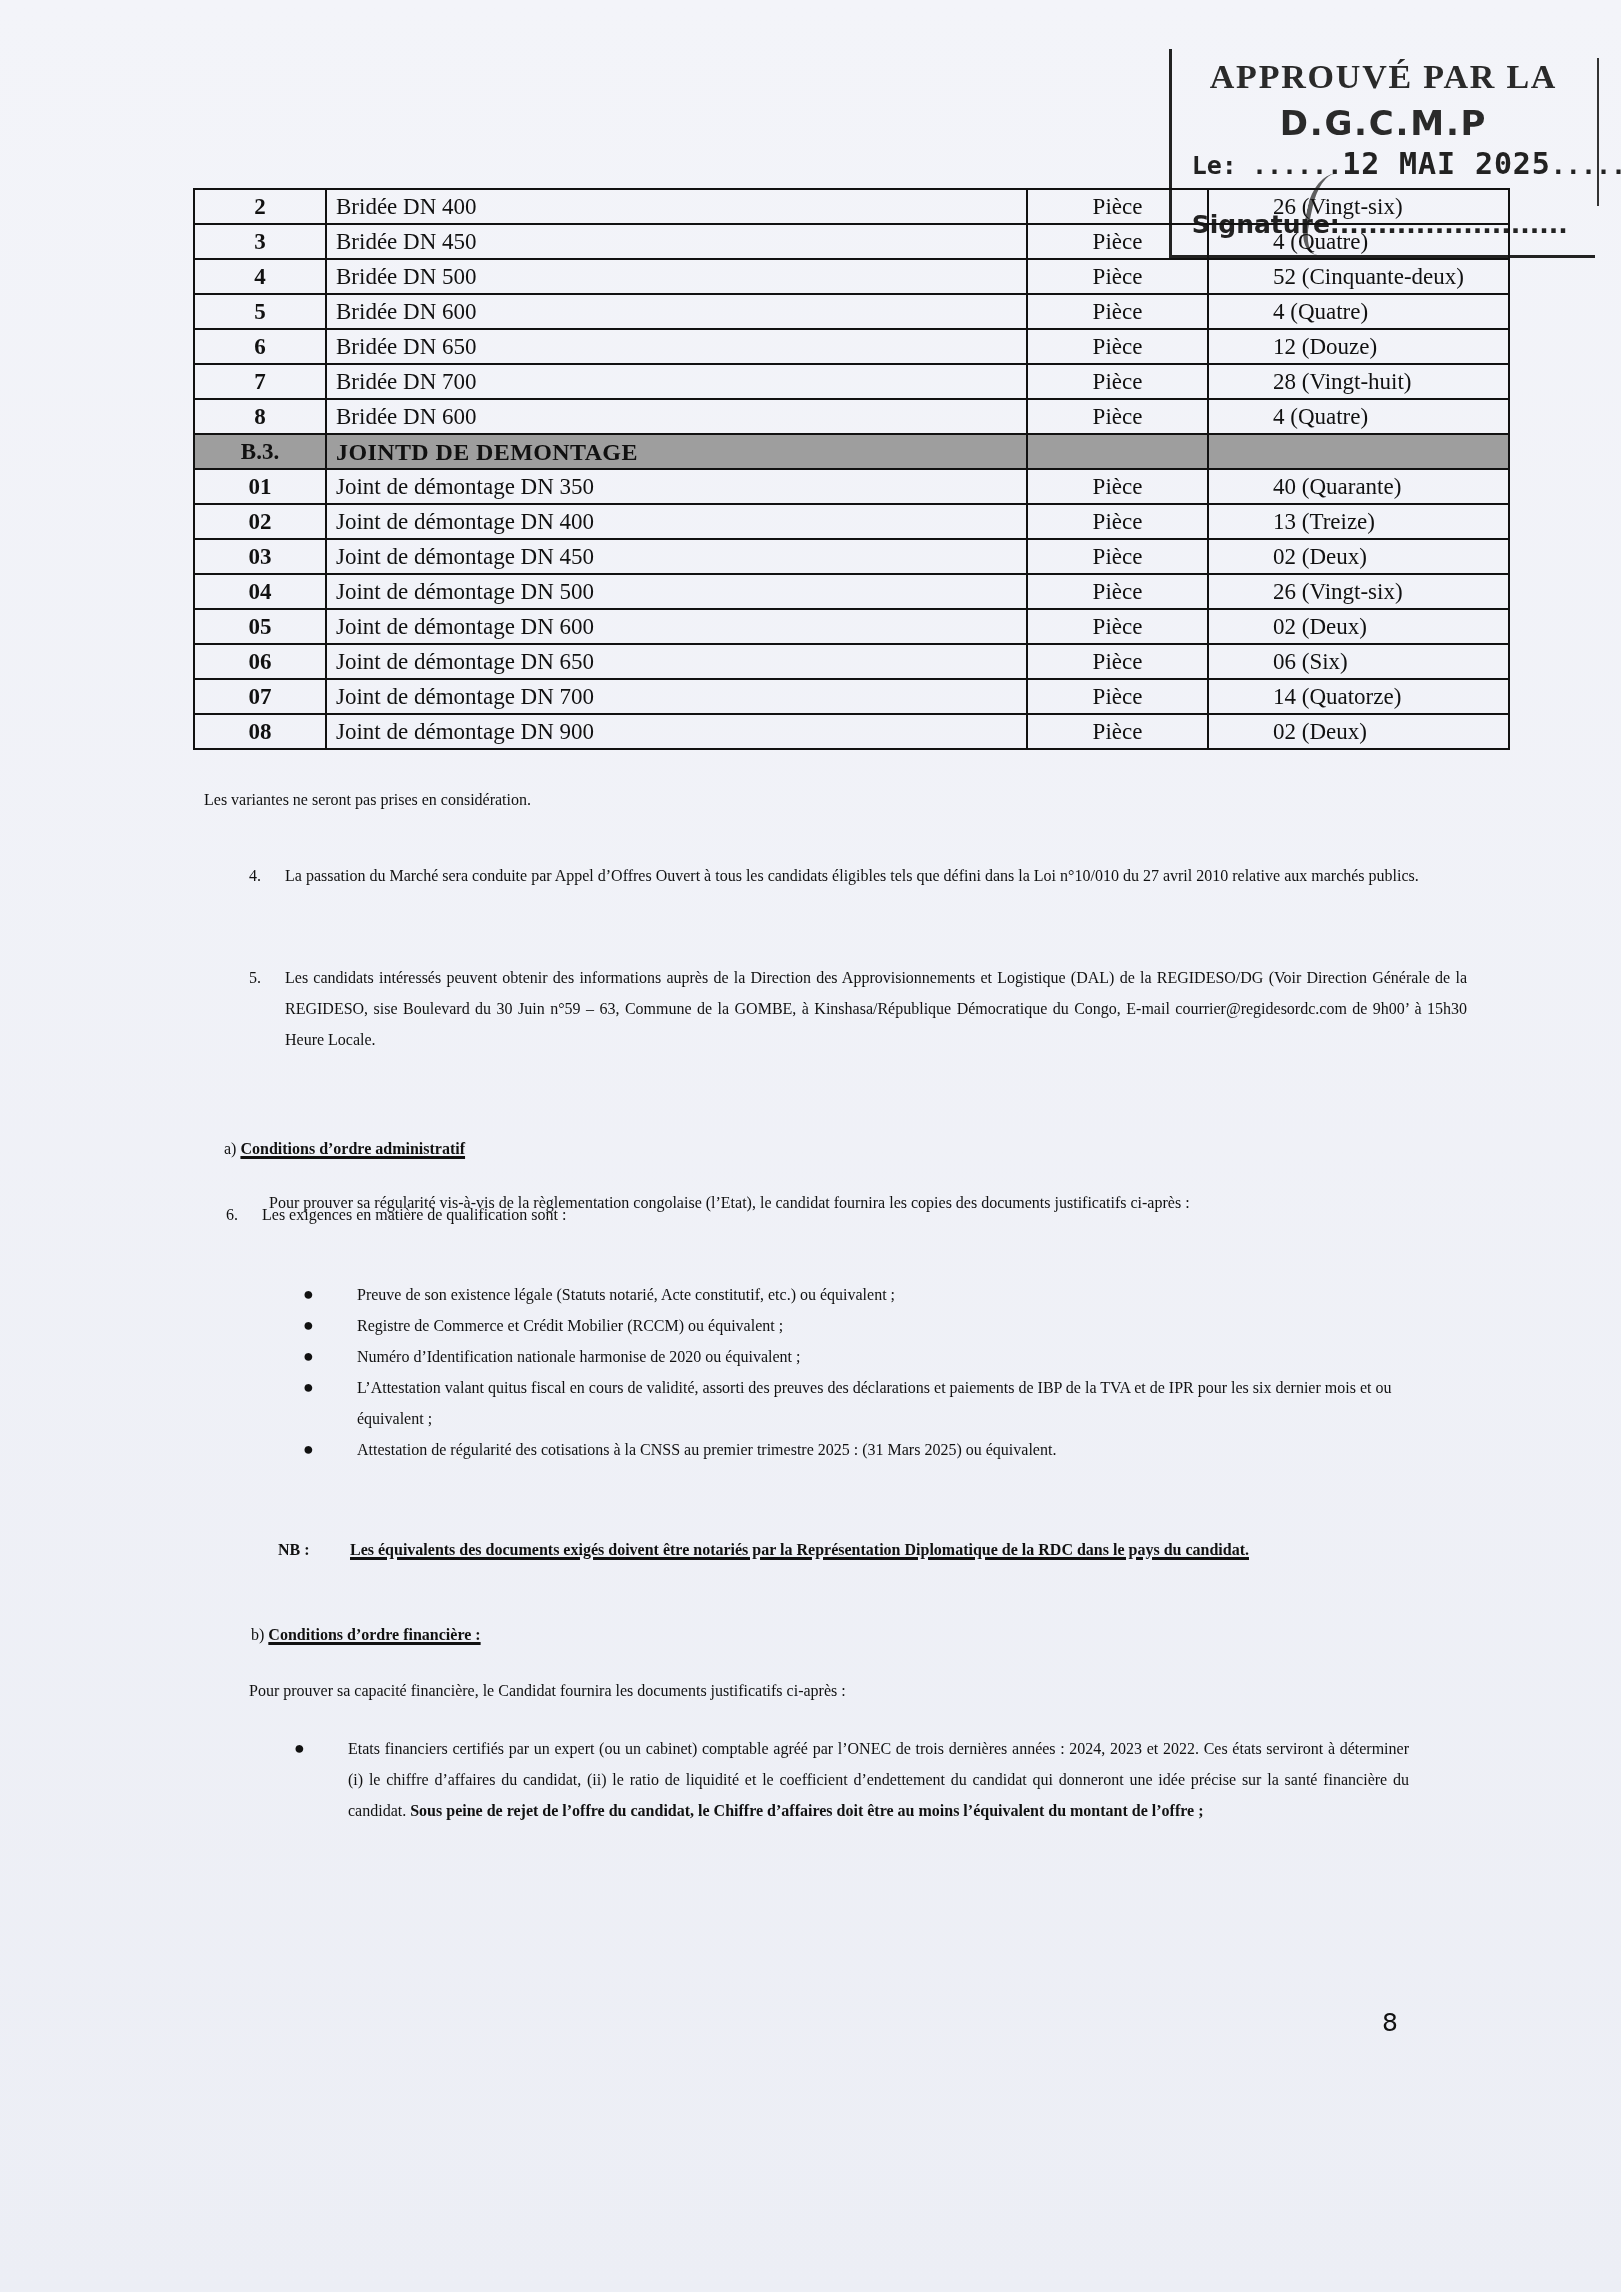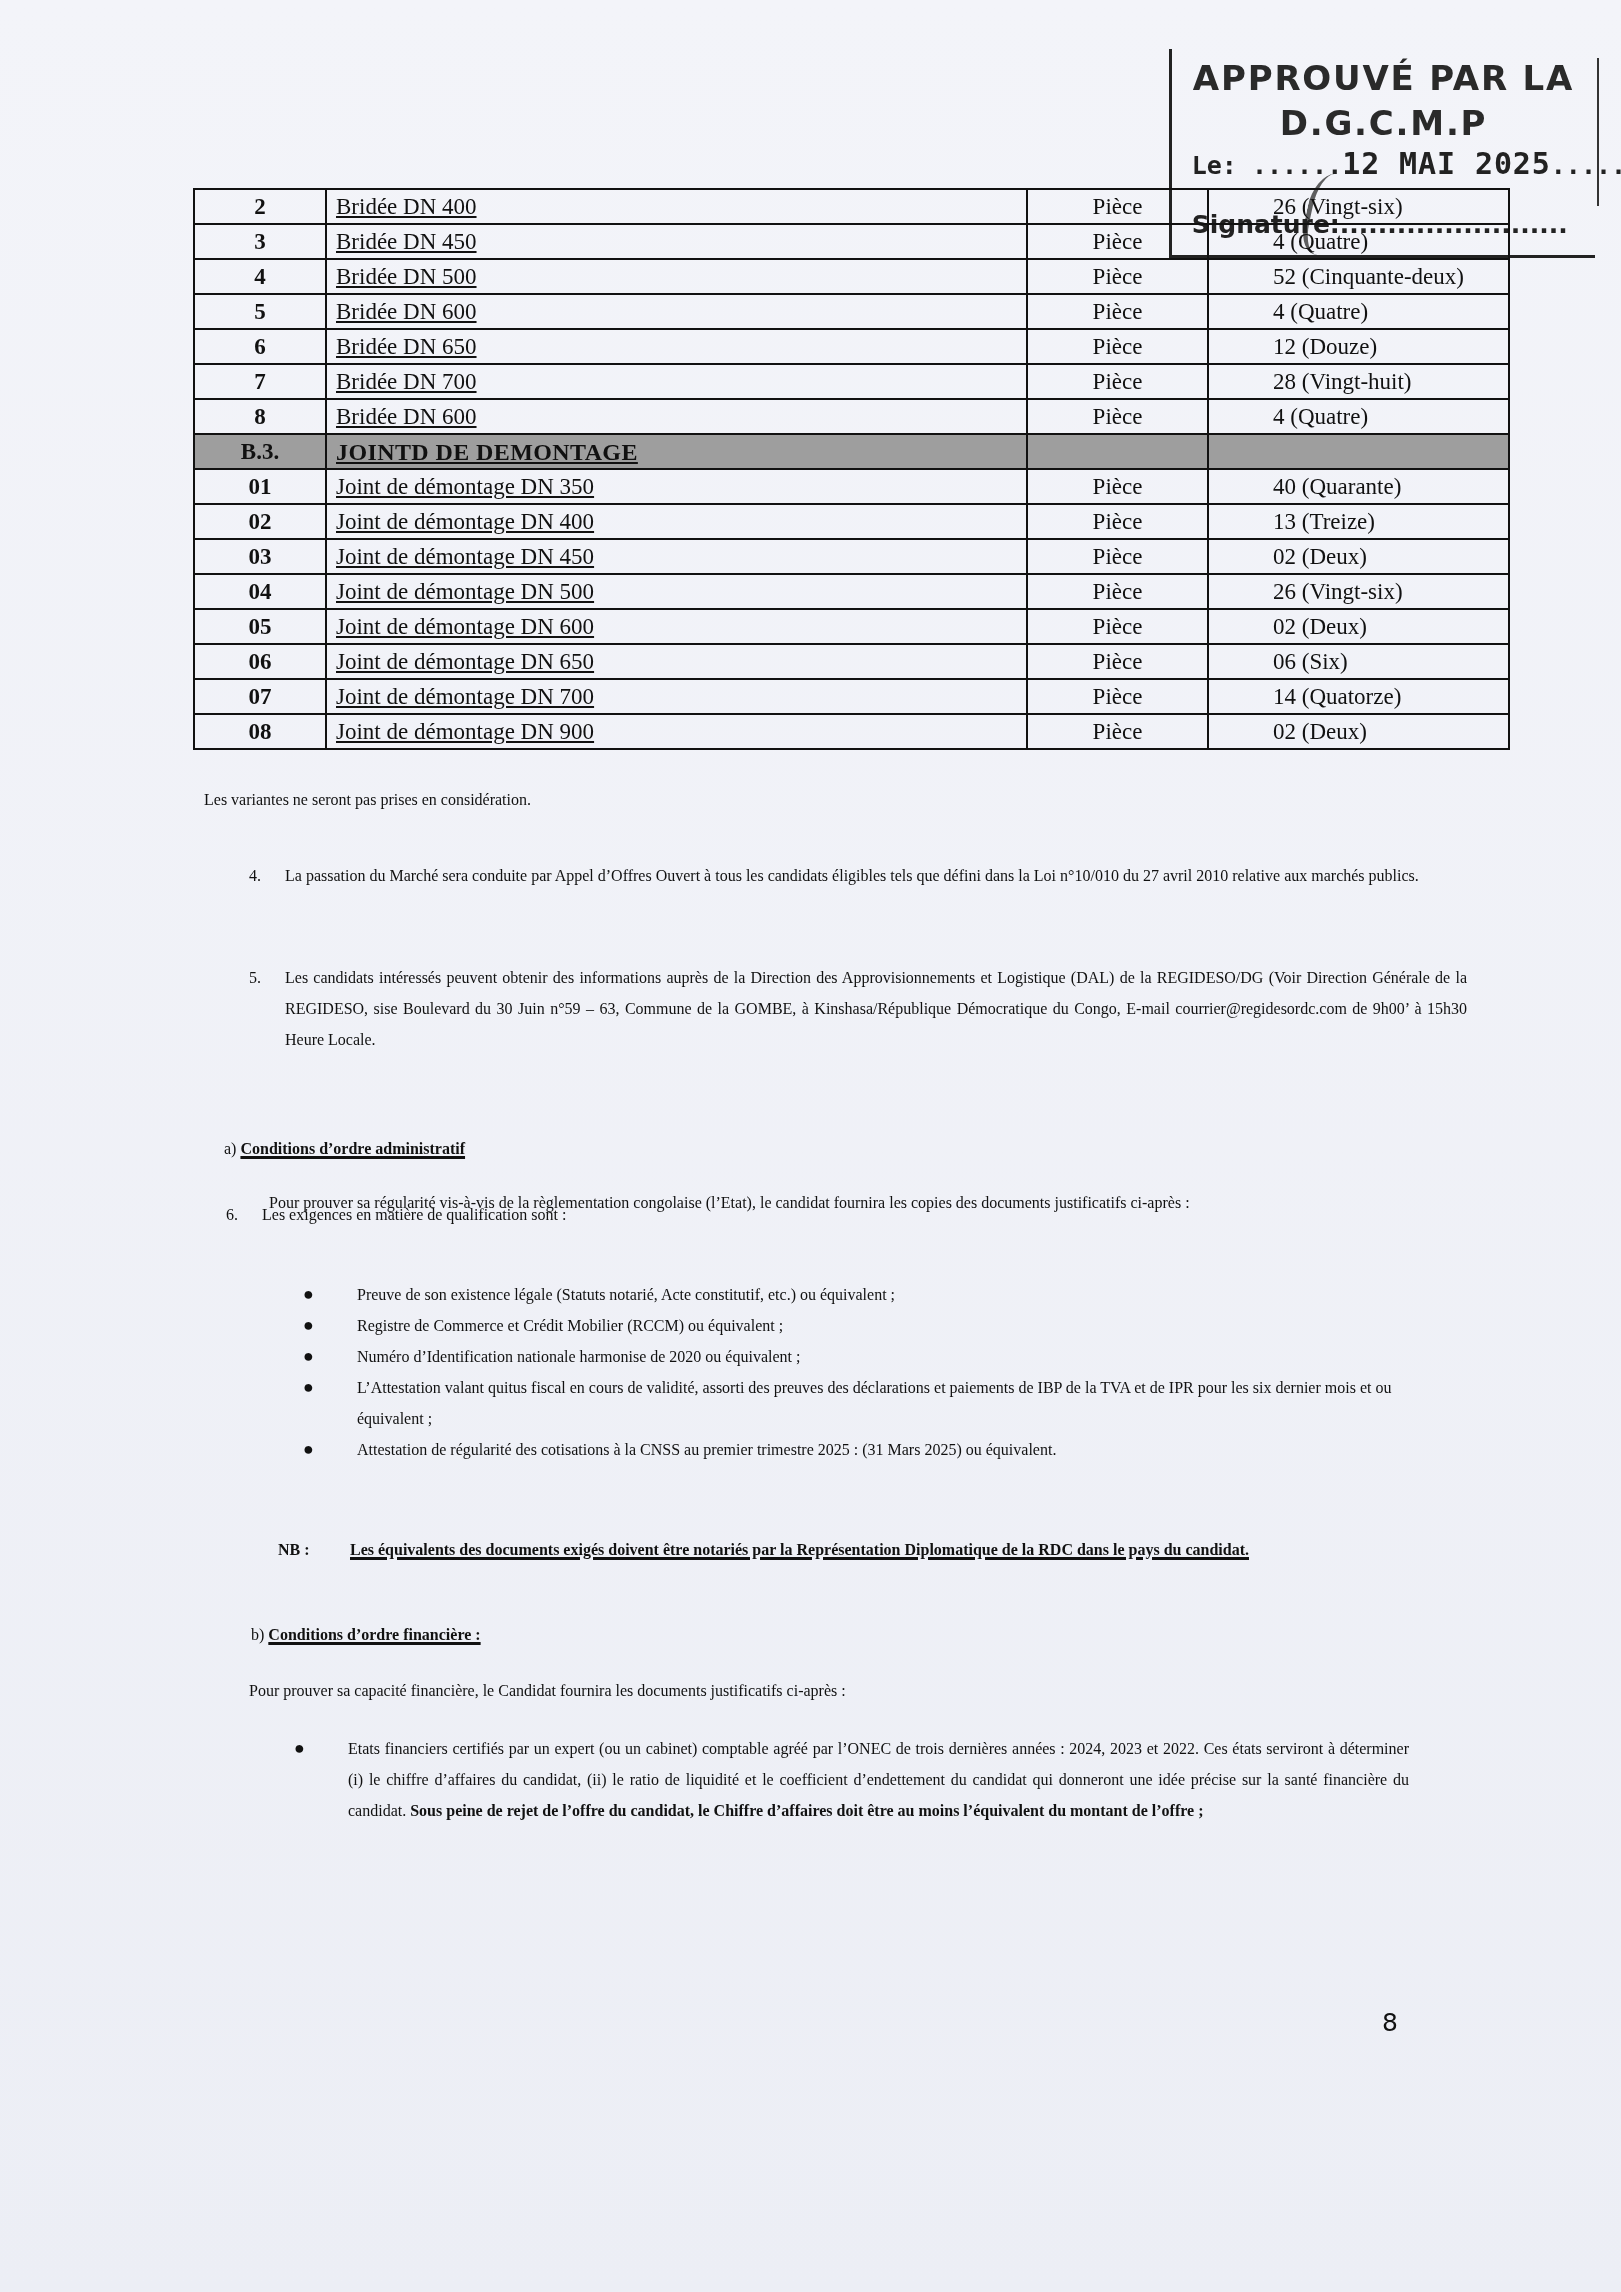--- a/index.html
+++ b/index.html
@@ -18,21 +18,21 @@
       position: absolute; left: 1169px; top: 49px; width: 423px; height: 206px;
       border-left: 3.6px solid #222; border-bottom: 3.6px solid #222;
     }
     .stamp::after {
       content: ""; position: absolute; right: -3.6px; top: 9px; height: 148px; border-right: 2.7px solid #333;
     }
     .stamp-line1, .stamp-line2 {
       position: absolute; left: 0; right: 0; text-align: center;
       font-family: "DejaVu Sans", sans-serif; font-weight: bold; color: #2a2a2a; letter-spacing: 1.8px;
     }
-    .stamp-line1 { top: 9px; font-size: 34px; }
+    .stamp-line1 { top: 9px; font-size: 34px; font-family: Liberation Serif, serif; }
     .stamp-line2 { top: 54px; font-size: 34px; }
     .stamp-date-row {
       position: absolute; left: 19.7px; top: 97px; font-family: "DejaVu Sans Mono", monospace; font-weight: bold;
       font-size: 25px; color: #222; white-space: nowrap;
     }
     .stamp-date-row .date { font-size: 30px; letter-spacing: 0.9px; }
     .stamp-sign-row {
       position: absolute; left: 19.7px; top: 161px; font-family: "DejaVu Sans", sans-serif; font-weight: bold;
       font-size: 25px; color: #222; white-space: nowrap;
     }
@@ -44,21 +44,21 @@
     
     .tbl {
       position: absolute; left: 193px; top: 188px; width: 1317px;
       border-collapse: collapse; font-size: 23px;
     }
     .tbl td {
       border: 2.2px solid #111; height: 33px; padding: 0 9px; line-height: 32px;
       white-space: nowrap;
     }
     .c-num { width: 112px; text-align: center; font-weight: bold; }
-    .c-desc { width: 681px; text-decoration: underline; }
+    .c-desc { width: 681px; }
     .c-unit { width: 161px; text-align: center; }
     .c-qty { padding-left: 64px !important; }
     .sec-row td { background: #9e9e9e; font-weight: bold; }
     .sec-row .c-desc { font-size: 24px; letter-spacing: 0.4px; }
 
     
     .txt { position: absolute; font-size: 16px; line-height: 31px; }
     .narrow { font-family: "Liberation Sans Narrow", "Liberation Serif", serif; }
     .just { text-align: justify; }
     .u { text-decoration: underline; text-decoration-thickness: 2.7px; }

